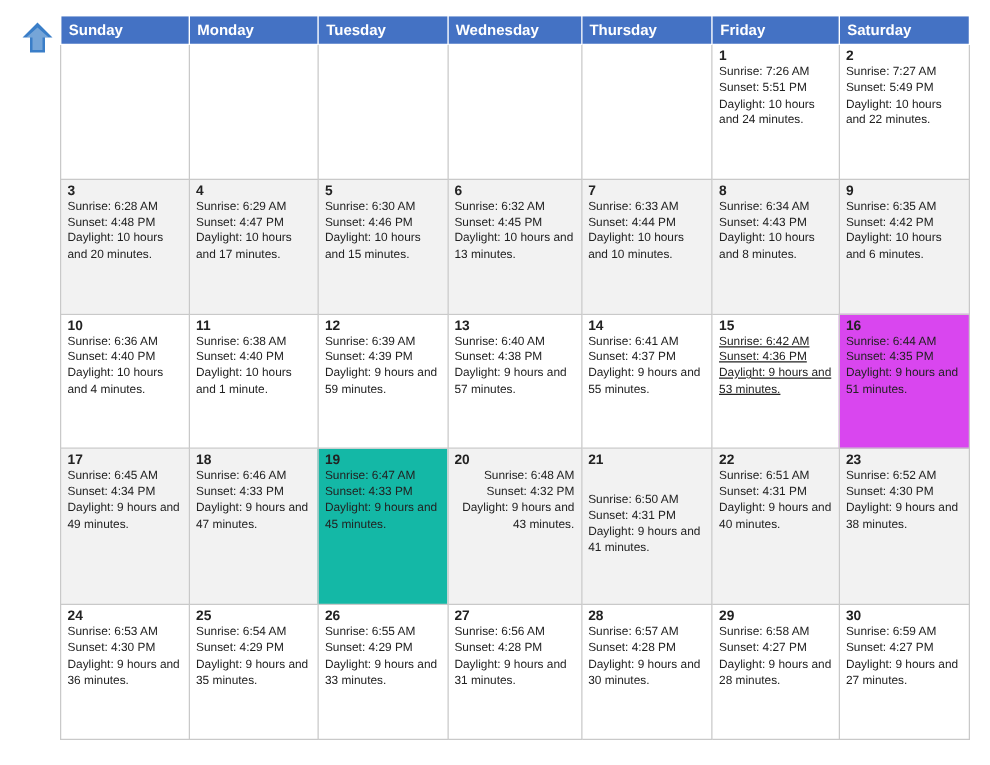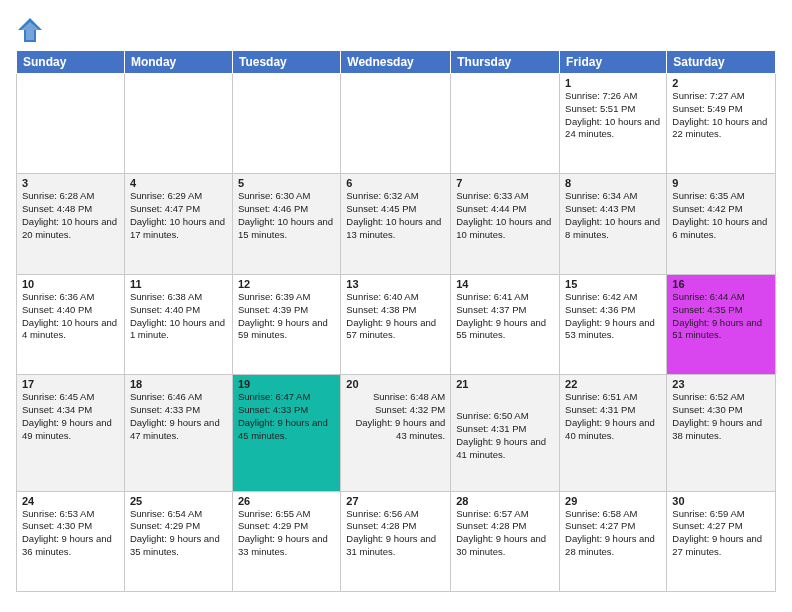--- a/index.html
+++ b/index.html
@@ -8,21 +8,21 @@
       background: #fff;
       width: 792px;
       height: 612px;
       overflow: hidden;
     }
     .page {
       width: 792px;
       height: 612px;
       padding: 12px 16px 20px 16px;
       display: flex;
-      flex-direction: column;
+      flex-direction: row;
     }
     .header {
       display: flex;
       justify-content: space-between;
       align-items: flex-start;
       margin-bottom: 6px;
     }
     .logo {
       display: flex;
       align-items: center;
@@ -236,21 +236,21 @@
 Daylight: 9 hours and 57 minutes.</div>
           </td>
           <td style="background-color: rgb(255, 255, 255);">
             <span class="day-num">14</span>
             <div class="day-info" style="white-space: pre-line;">Sunrise: 6:41 AM
 Sunset: 4:37 PM
 Daylight: 9 hours and 55 minutes.</div>
           </td>
           <td style="background-color: rgb(255, 255, 255);">
             <span class="day-num">15</span>
-            <div class="day-info" style="white-space: pre-line;">Sunrise: 6:42 AM
+            <div class="day-info" style="white-space: pre-line; text-decoration: underline;">Sunrise: 6:42 AM
 Sunset: 4:36 PM
 Daylight: 9 hours and 53 minutes.</div>
           </td>
           <td style="background-color: #d946ef;">
             <span class="day-num">16</span>
             <div class="day-info" style="white-space: pre-line;">Sunrise: 6:44 AM
 Sunset: 4:35 PM
 Daylight: 9 hours and 51 minutes.</div>
           </td>
         </tr>

